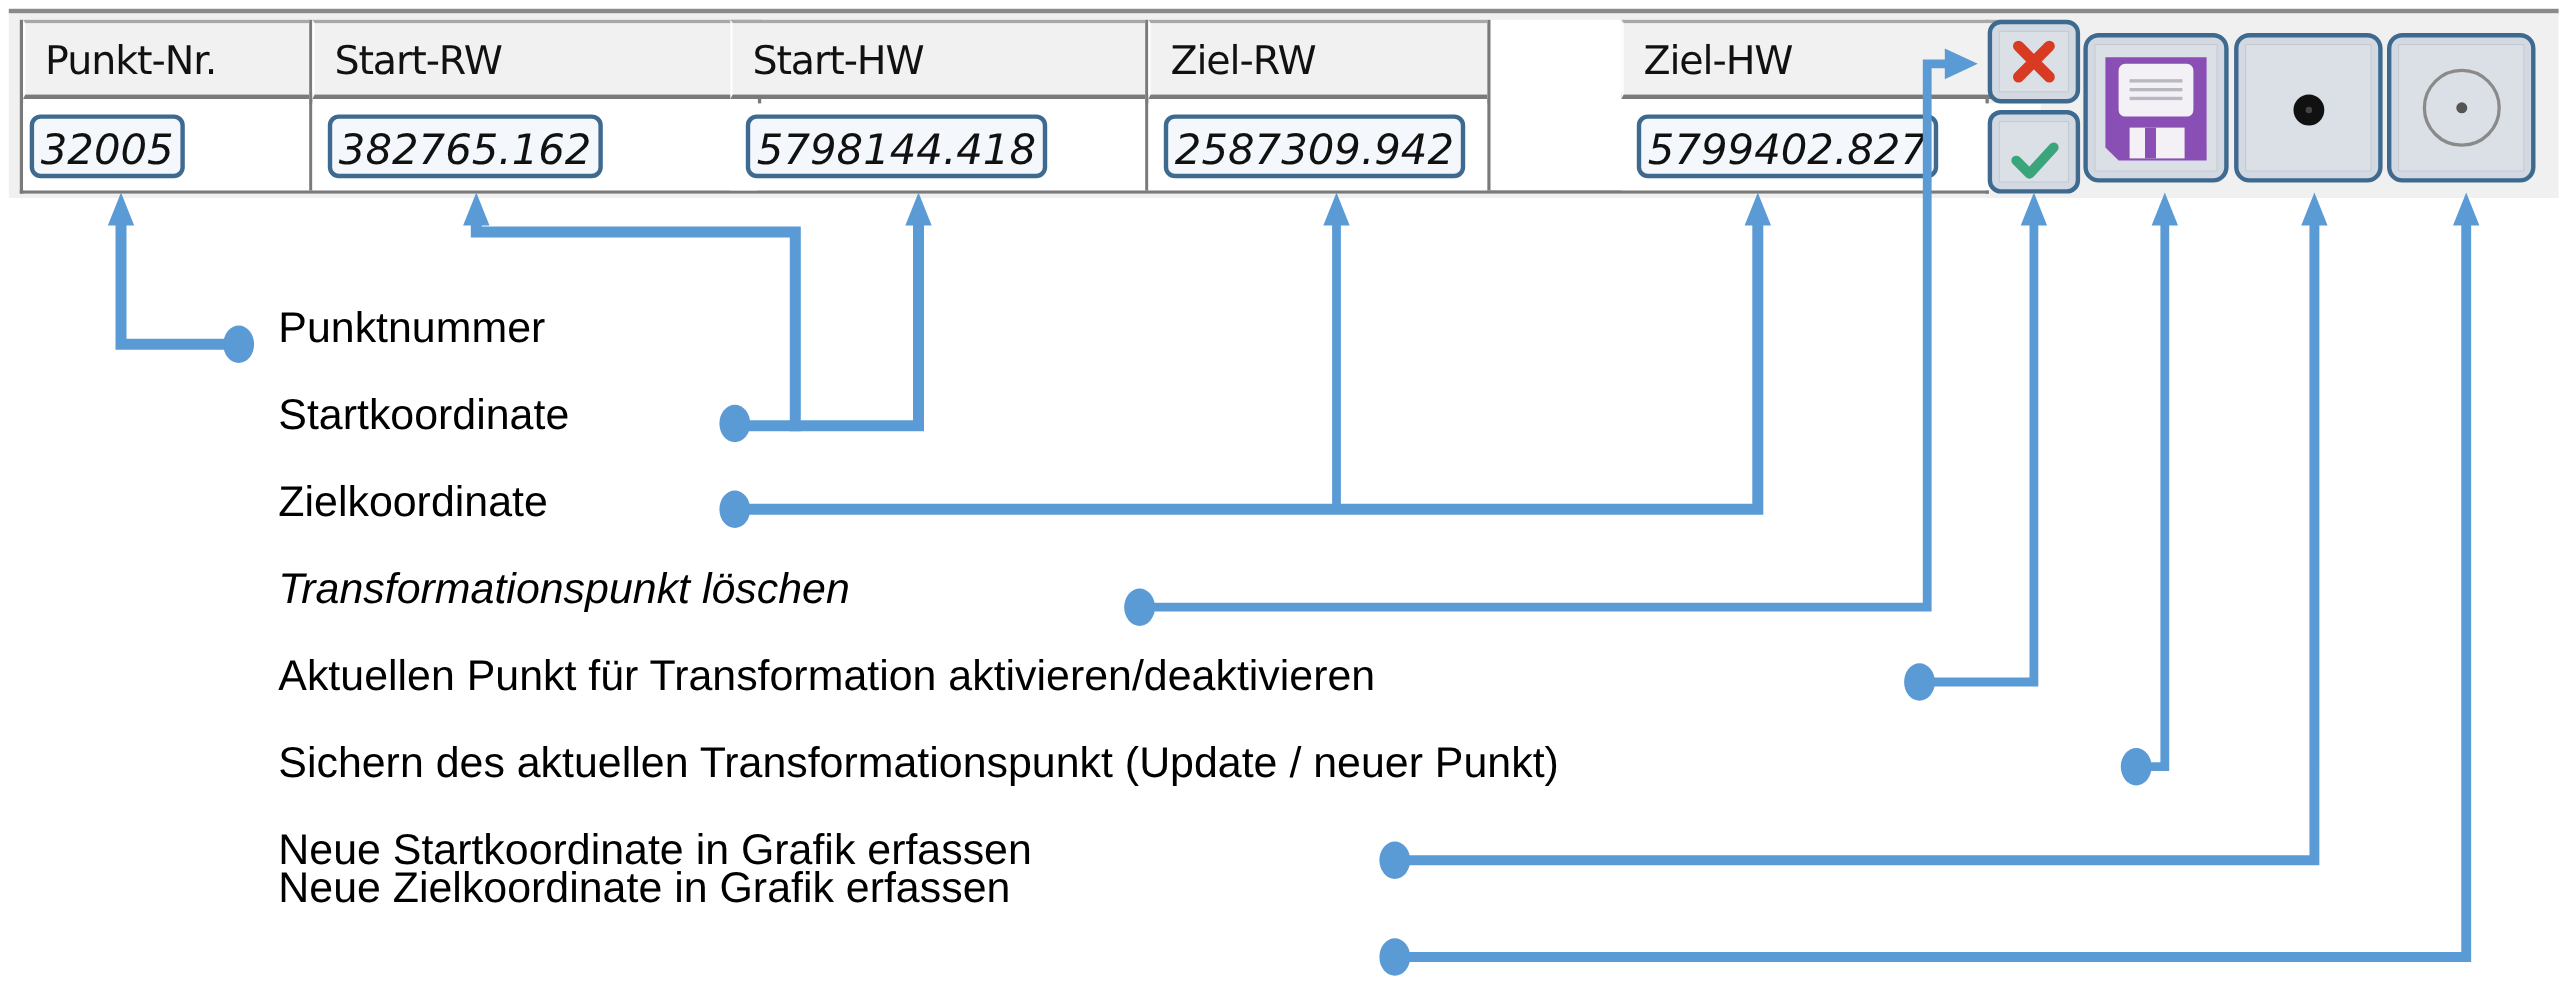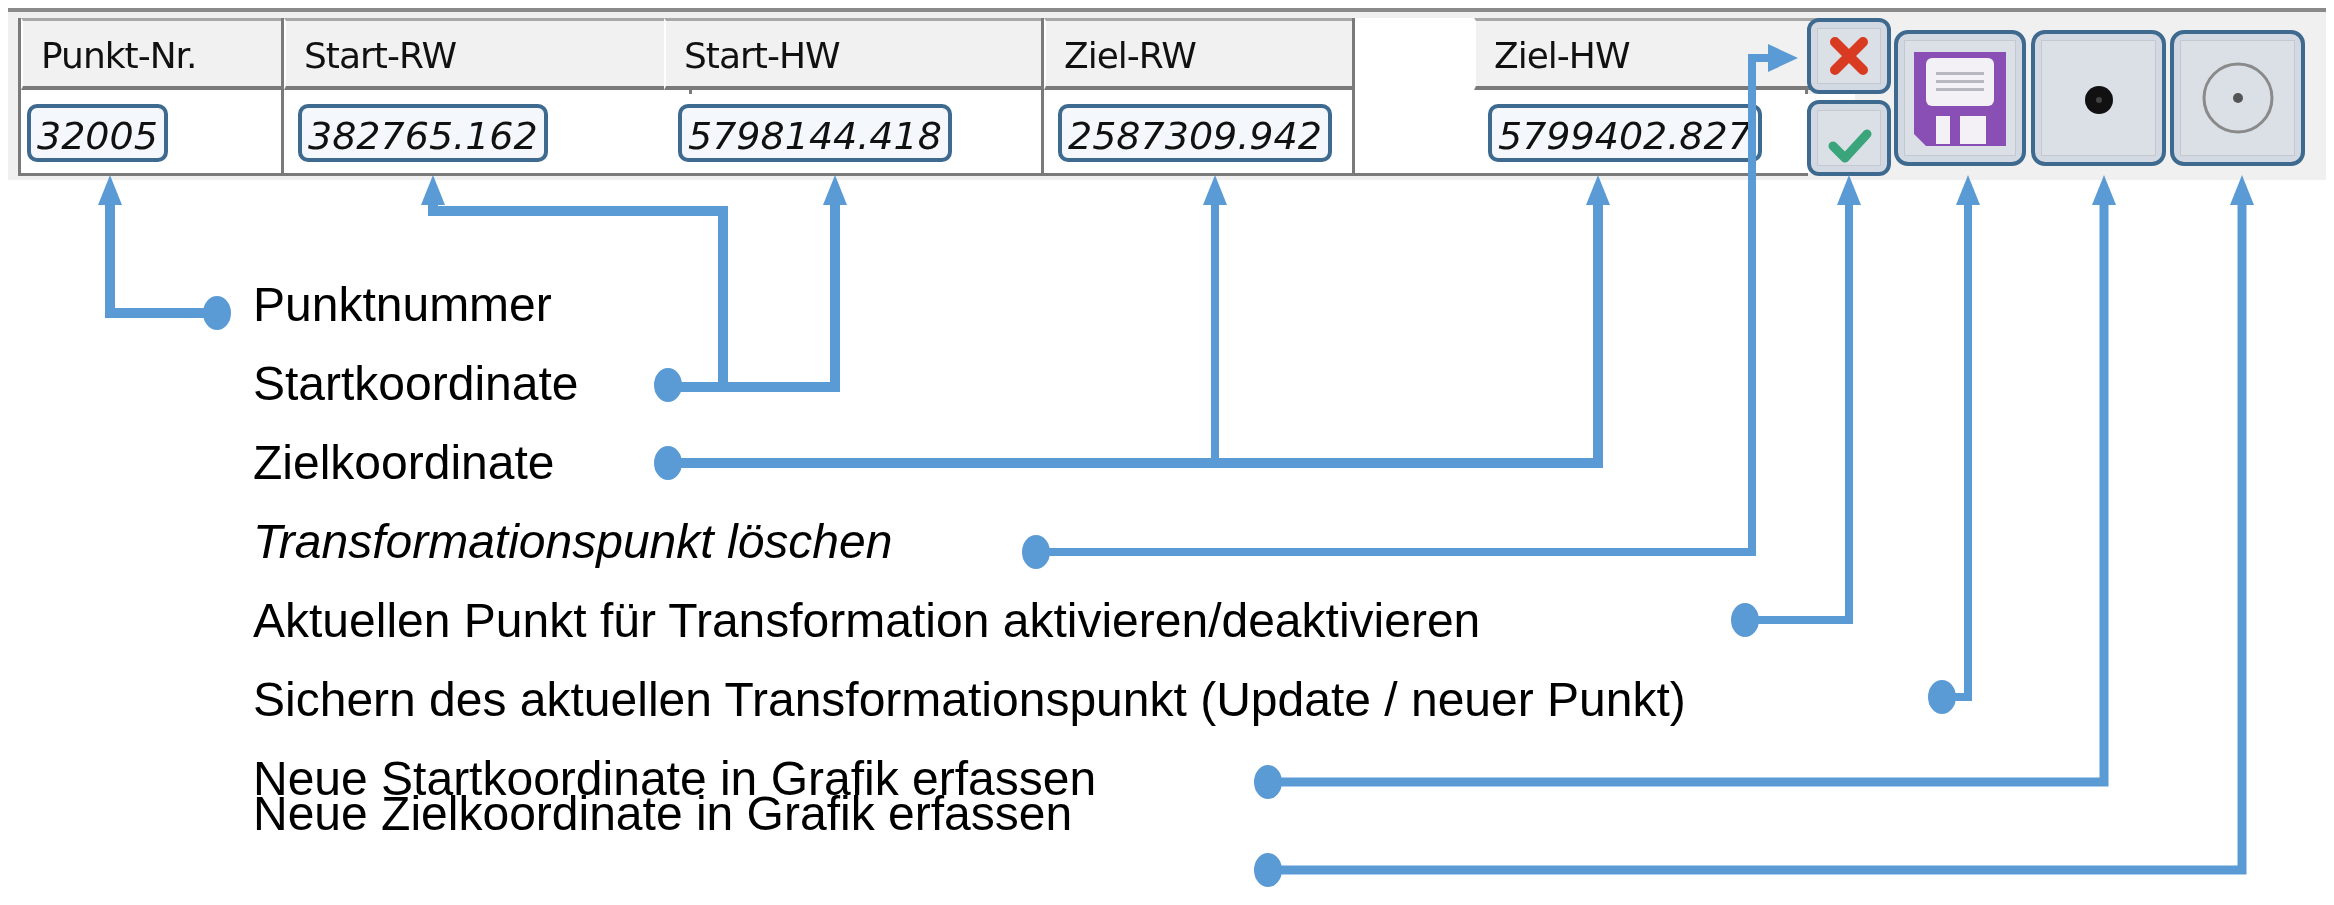--- a/index.html
+++ b/index.html
@@ -18,21 +18,21 @@
   .cell { position:absolute; left:0; right:0; top:76px; bottom:0; background:#fff;font-style:italic; }
   .val { position:absolute; left:14px; top:10px; height:58px; padding:0 6px;
          border:4px solid #3f6a8f; border-radius:10px; background:#f4f8fc;
          font-family:"DejaVu Sans", sans-serif; font-size:38px; line-height:56px; color:#111;
          box-sizing:border-box; white-space:nowrap; }
   .btn { position:absolute; box-sizing:border-box; border:4px solid #3f6a8f; border-radius:14px;
          background:#d3d9e2; }
   .btn .inner { position:absolute; left:6px; top:6px; right:6px; bottom:6px; background:#dbe0e7;
                 border:1px solid #c5c9cf; }
   .lbl { position:absolute; left:253px; font-family:"Liberation Sans", sans-serif;
-         font-size:48px; color:#000; white-space:nowrap; }
+         font-size:39px; color:#000; white-space:nowrap; }
   svg.overlay { position:absolute; left:0; top:0; }
 </style>
 </head>
 <body>
 
 <div class="panel"></div>
 
 <div class="grid" style="width:1790px;">
   <div class="col" style="left:0;width:263px;">
     <div class="hdr">

